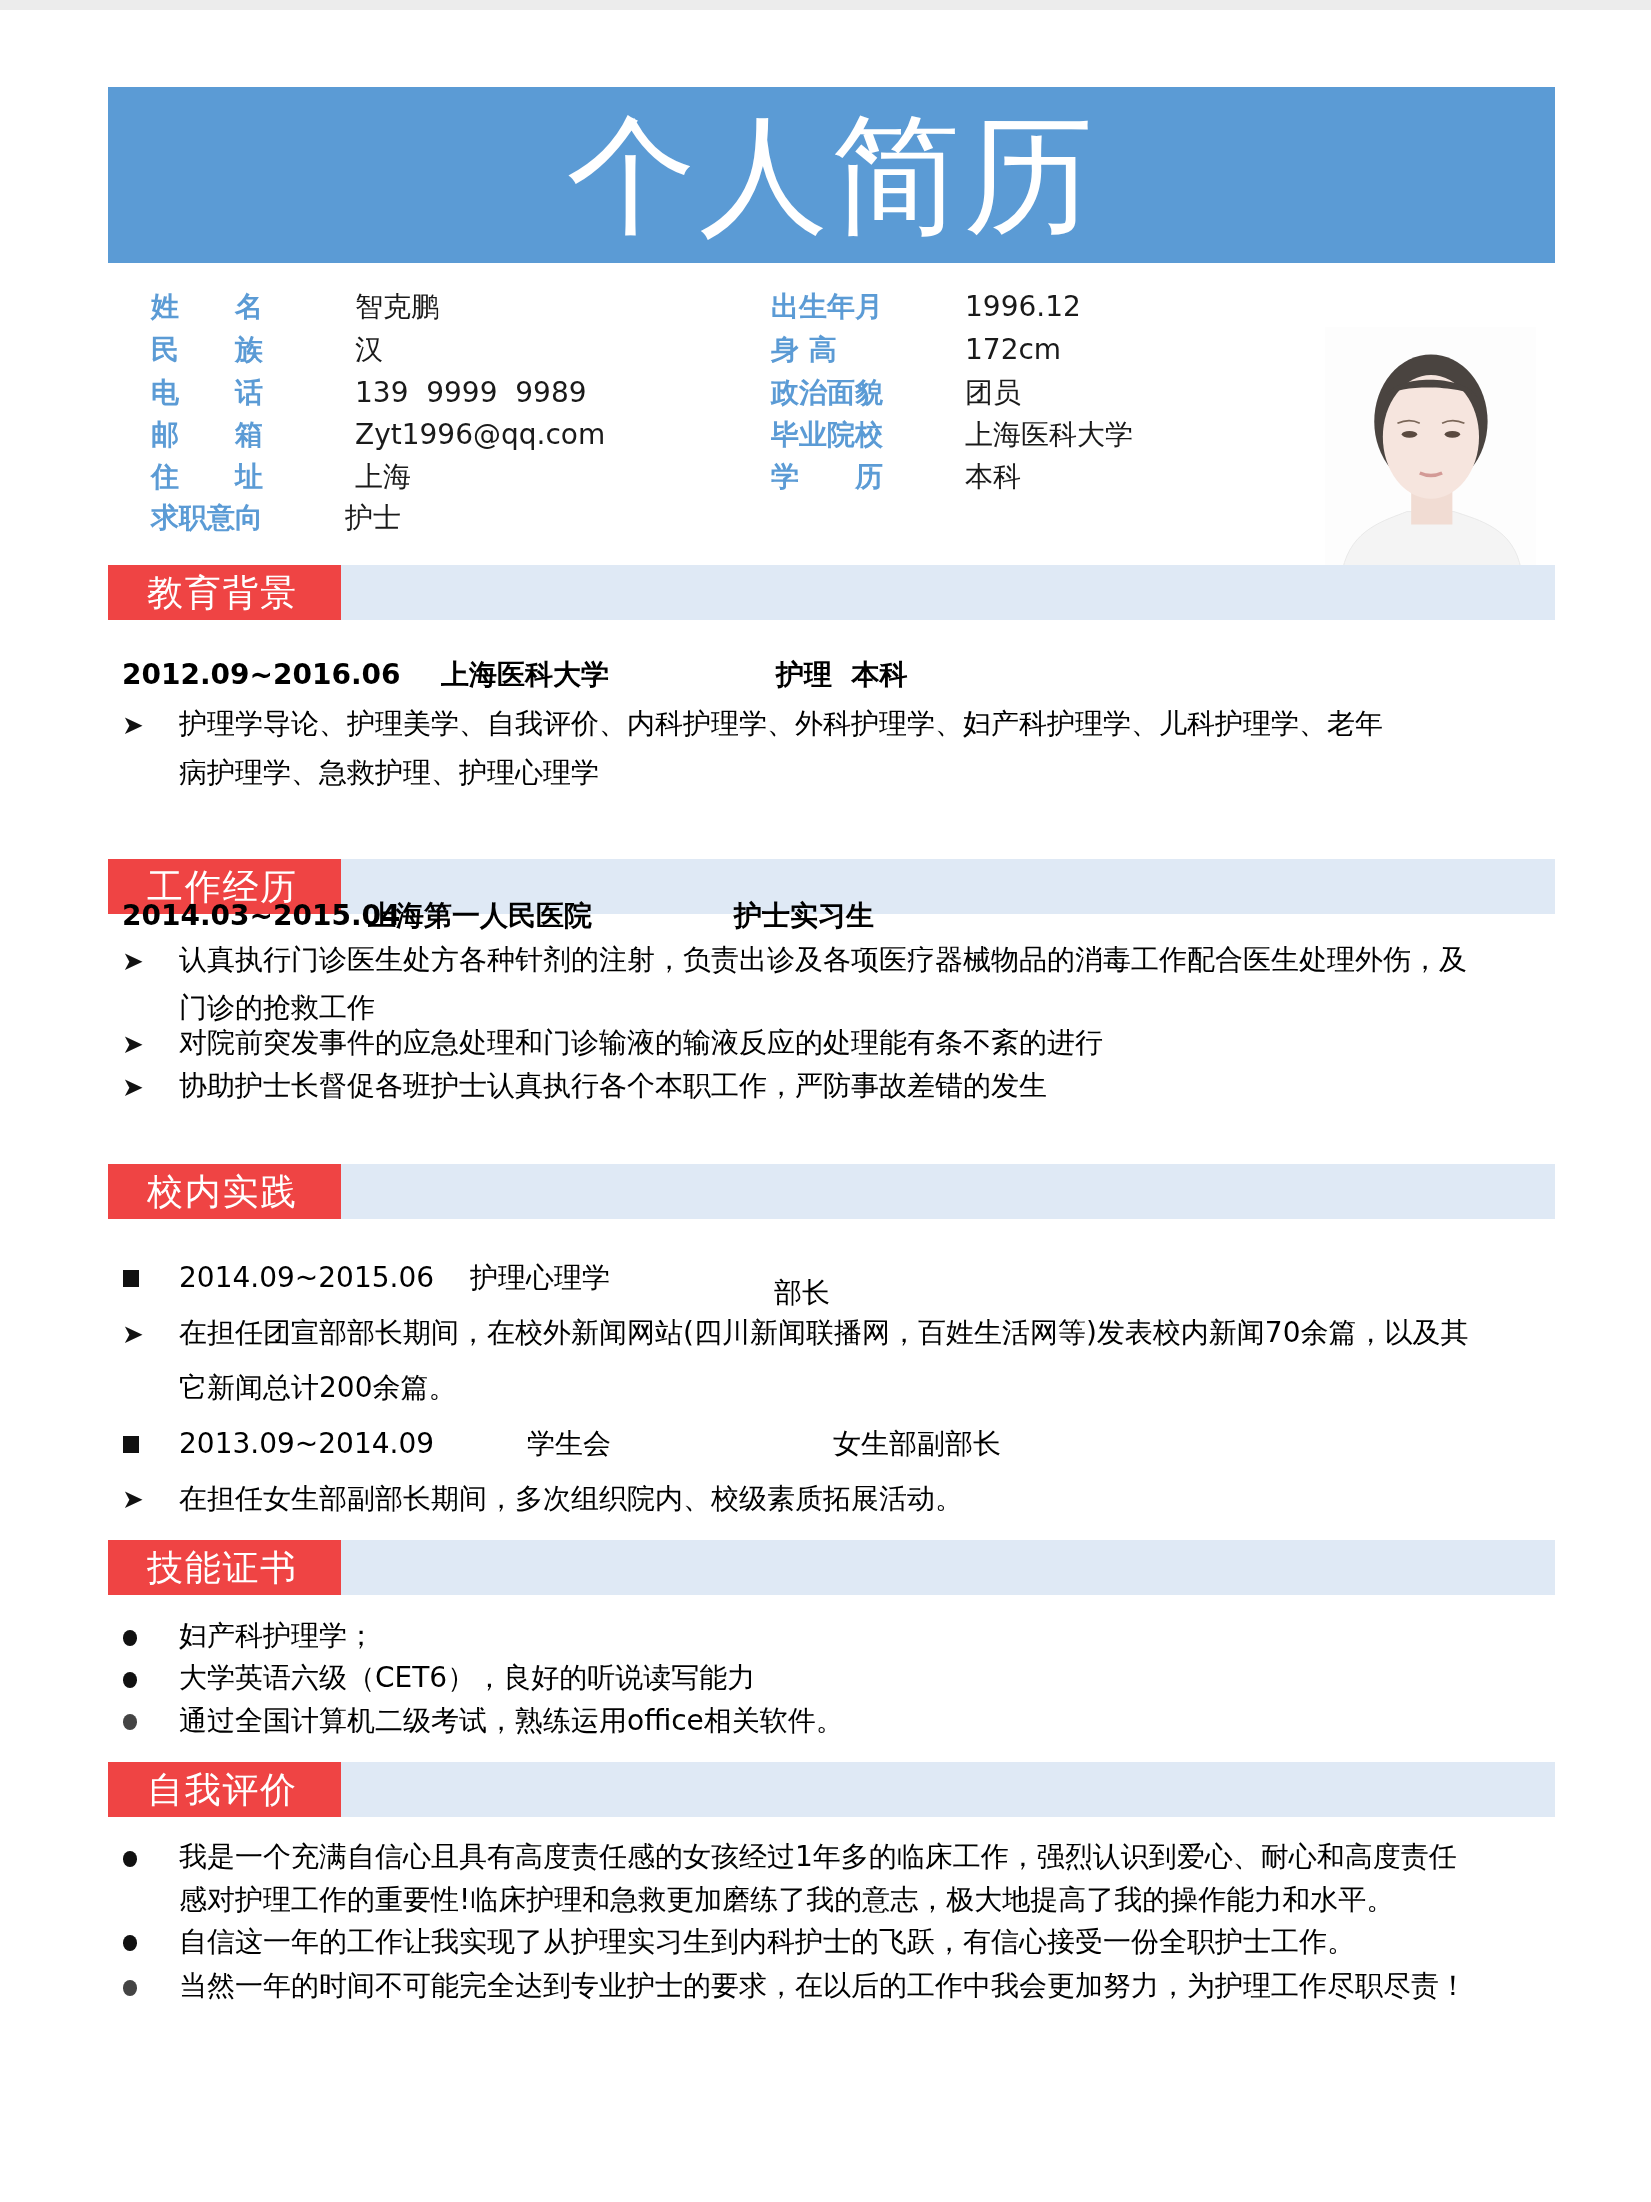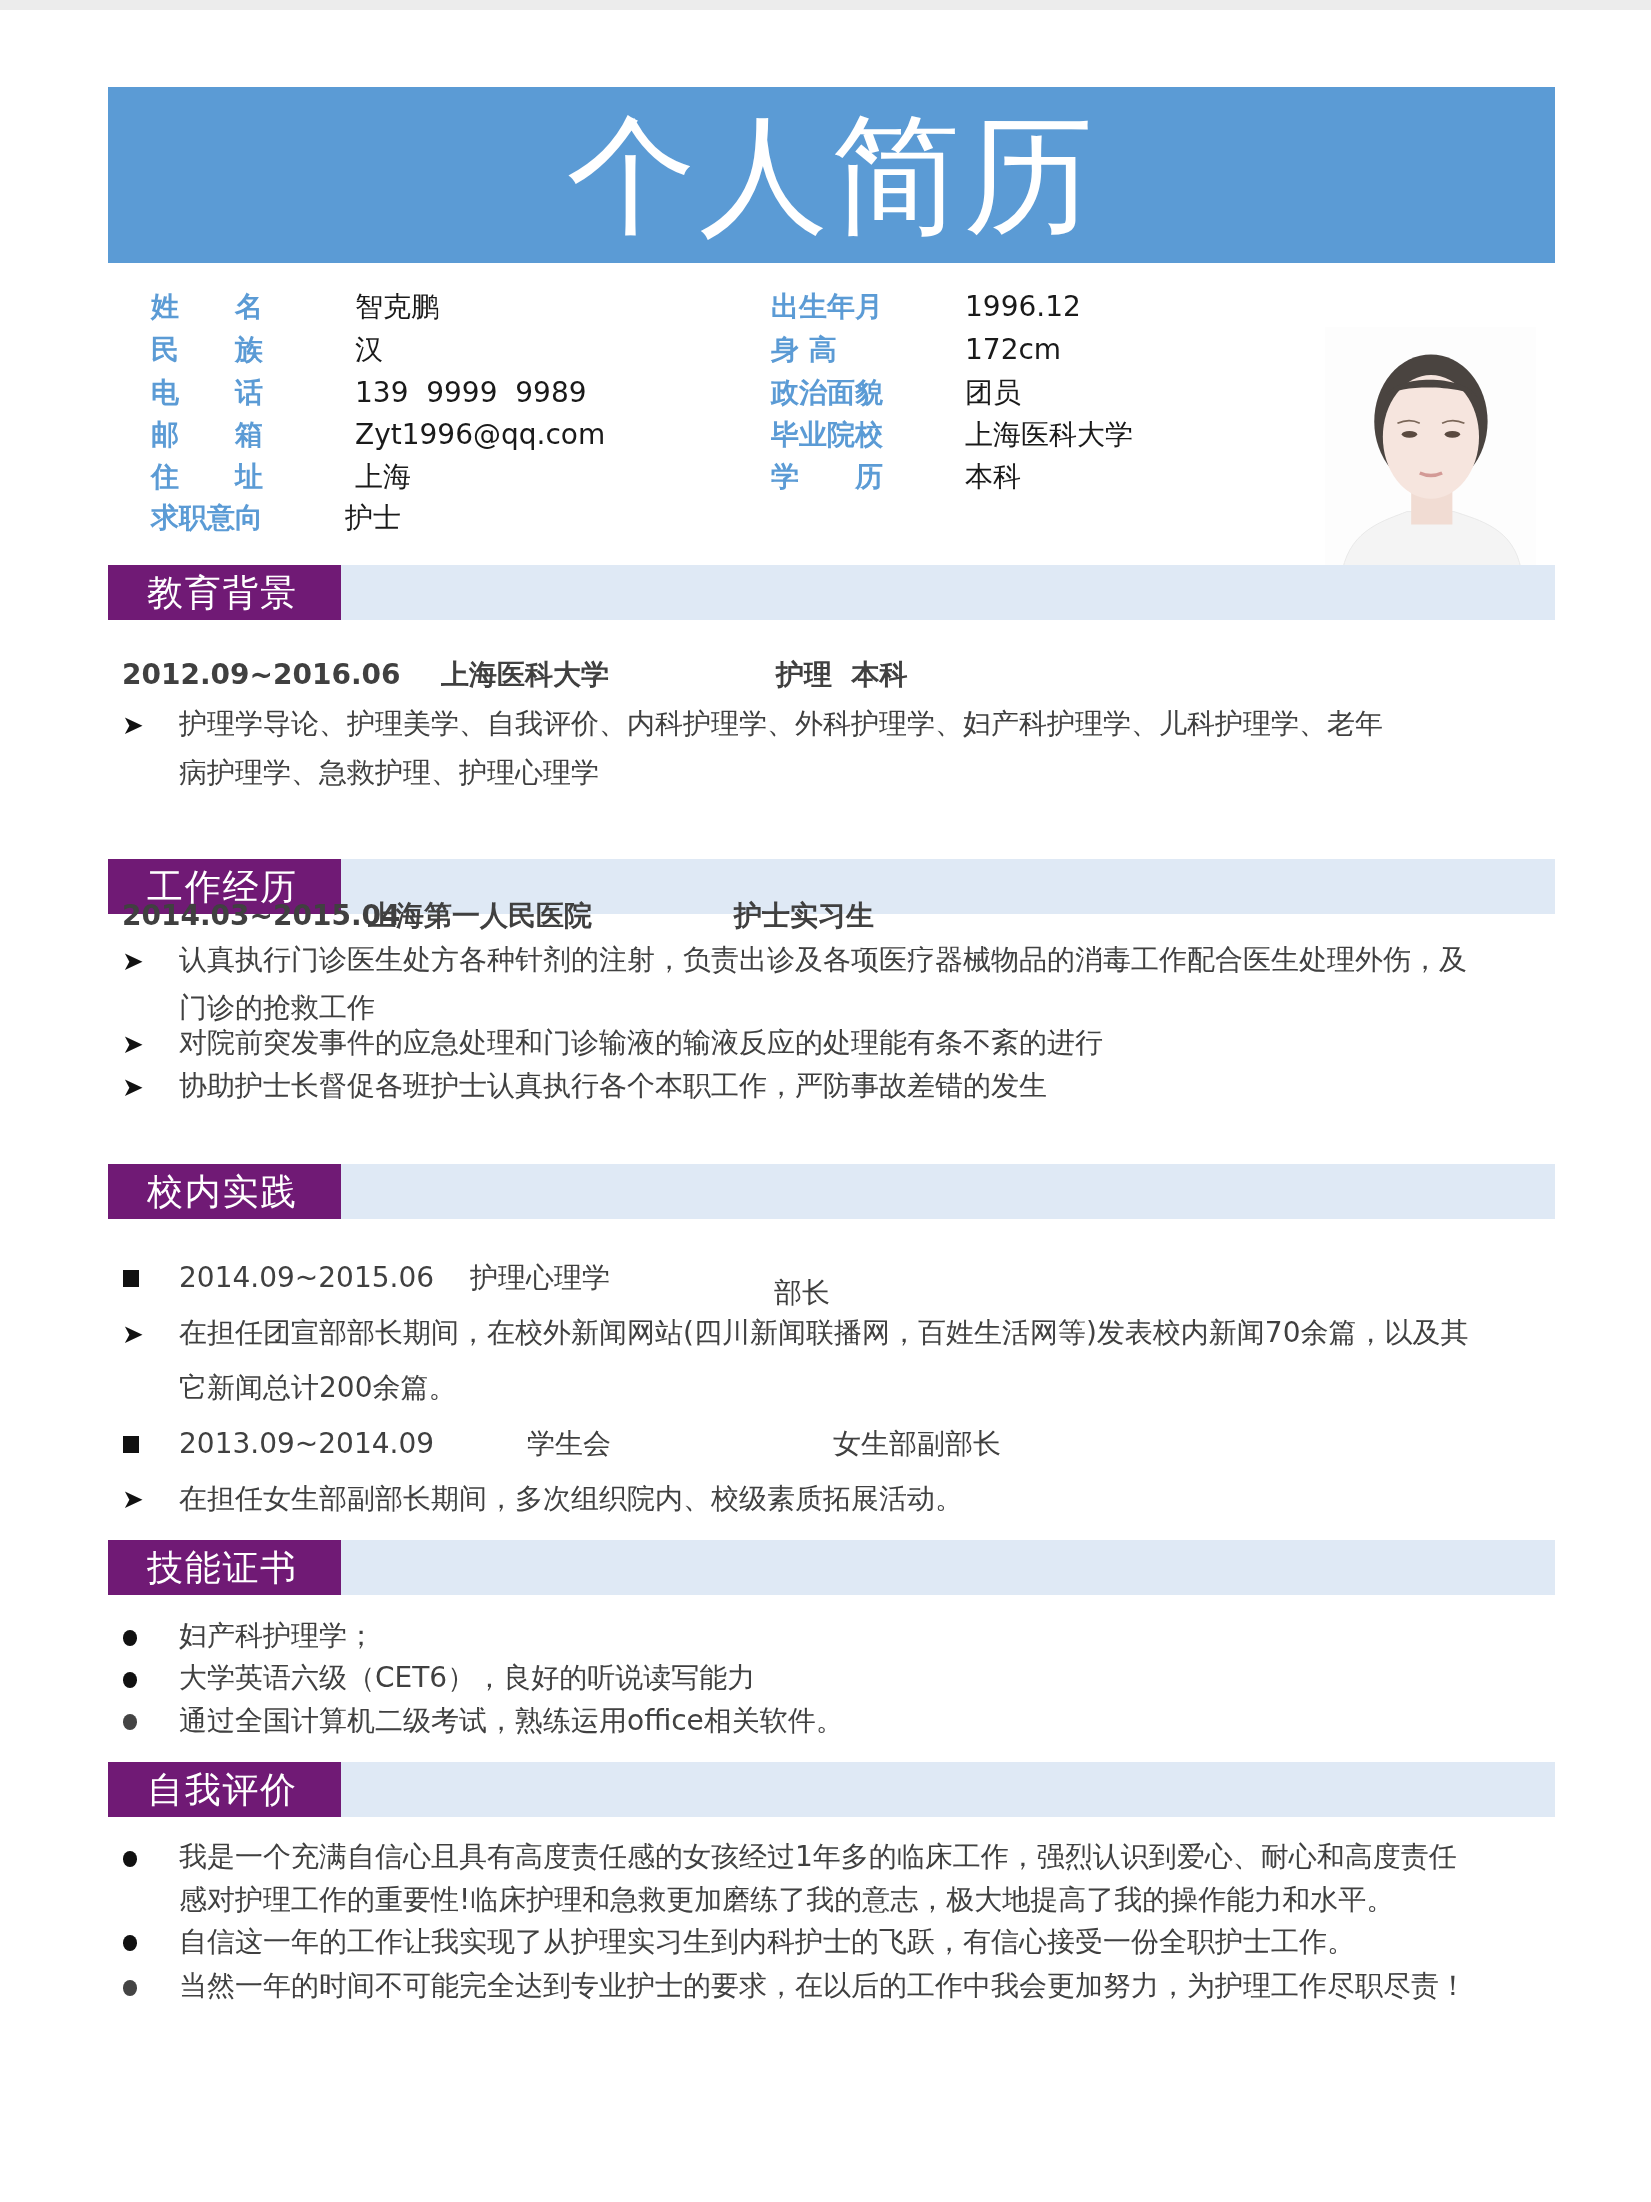--- a/index.html
+++ b/index.html
@@ -9,24 +9,24 @@
   .header { position:absolute; left:108px; top:87px; width:1447px; height:176px; background:#5b9bd5;
             display:flex; align-items:center; justify-content:center; }
   .header .title { color:#ffffff; font-size:129px; letter-spacing:3.4px; line-height:1; }
   .irow { position:absolute; font-size:28px; line-height:1; }
   .lbl { position:absolute; color:#5b9bd5; font-weight:bold; white-space:pre; }
   .val { position:absolute; color:#1a1a1a; white-space:pre; }
 
   .photo { position:absolute; left:1325px; top:327px; width:211px; height:243px; background:#fdfdfd; overflow:hidden; }
 
   .sec { position:absolute; left:108px; width:1447px; height:55px; background:#dfe9f5; }
-  .sec .tab { position:absolute; left:0; top:0; width:233px; height:55px; background:#701a75;
+  .sec .tab { position:absolute; left:0; top:0; width:233px; height:55px; background:#ef4444;
               color:#fff; font-size:36px; line-height:55px; padding-left:39px; box-sizing:border-box; letter-spacing:1.7px; }
 
-  .line { position:absolute; font-size:28px; line-height:1.2; white-space:pre; color:#404040; }
+  .line { position:absolute; font-size:28px; line-height:1.2; white-space:pre; color:#000000; }
   .bold { font-weight:bold; }
   .bullet-arrow { position:absolute; font-size:26px; color:#111; }
   .bullet-sq { position:absolute; width:15.5px; height:17px; background:#111; }
   .bullet-dot { position:absolute; width:13.8px; height:15.5px; border-radius:50%; background:#111; }
   .bullet-dot.grey { background:#444; }
 </style>
 </head>
 <body>
 
 <div class="topbar"></div>

